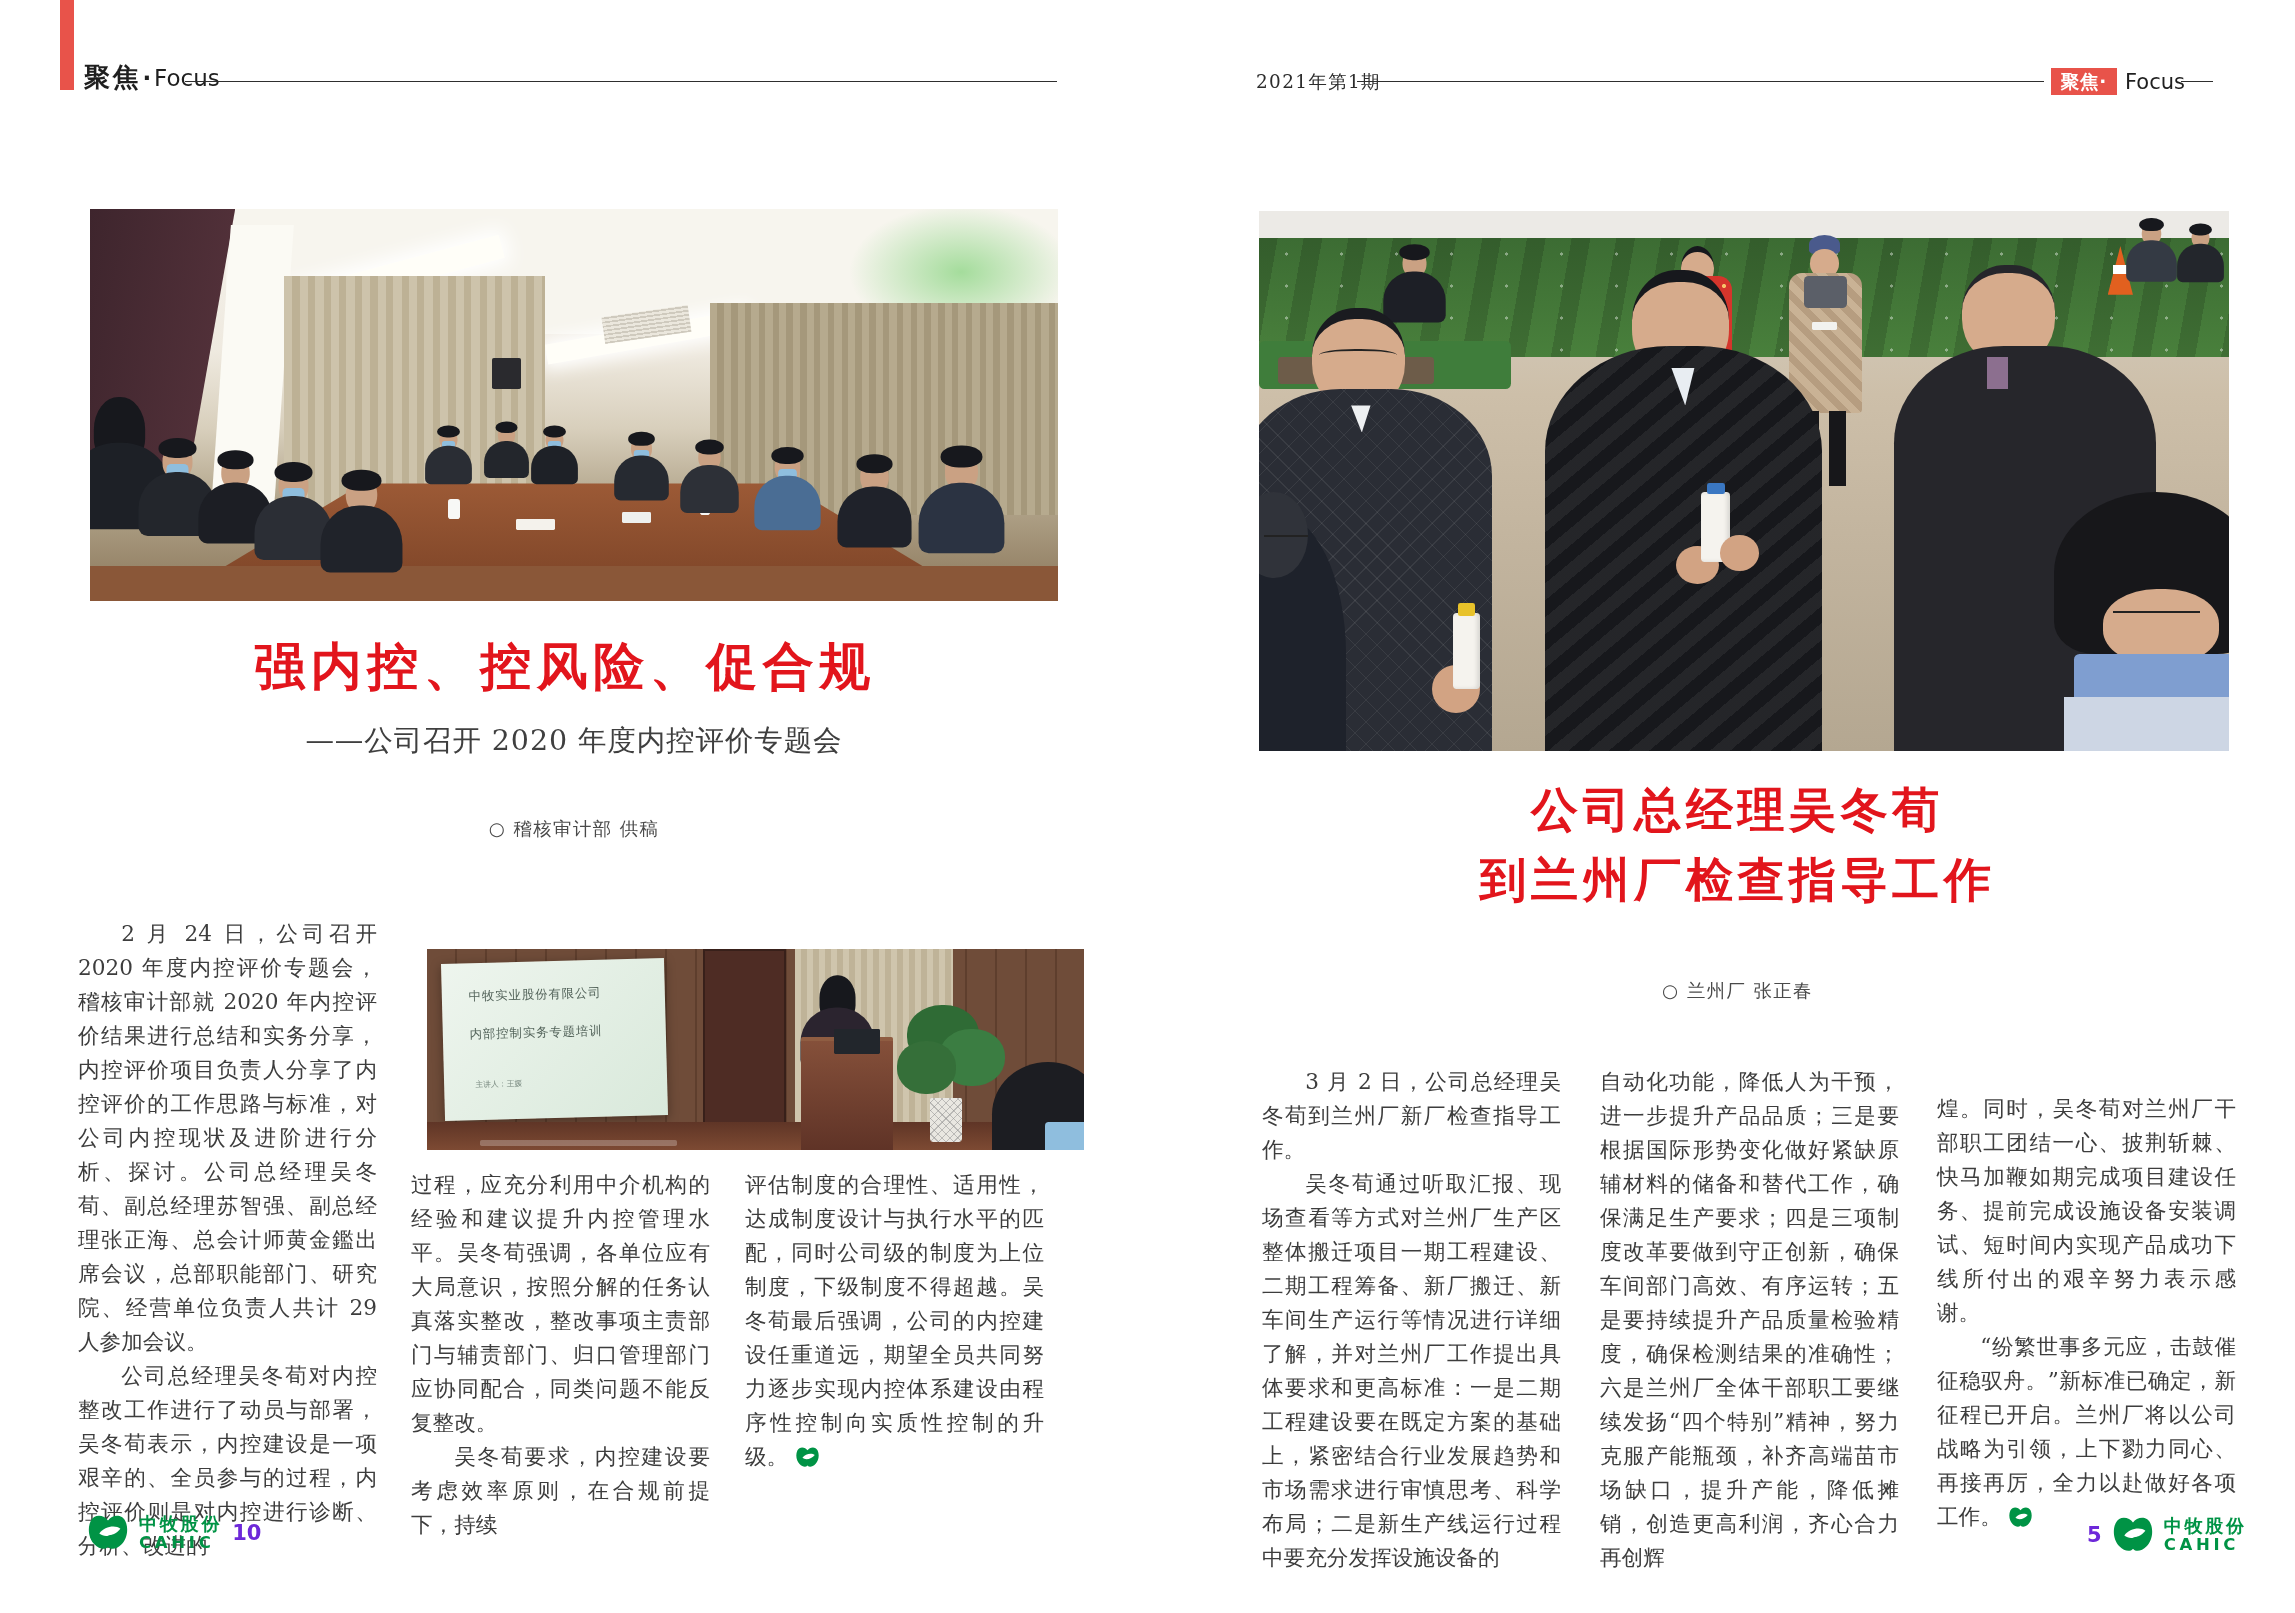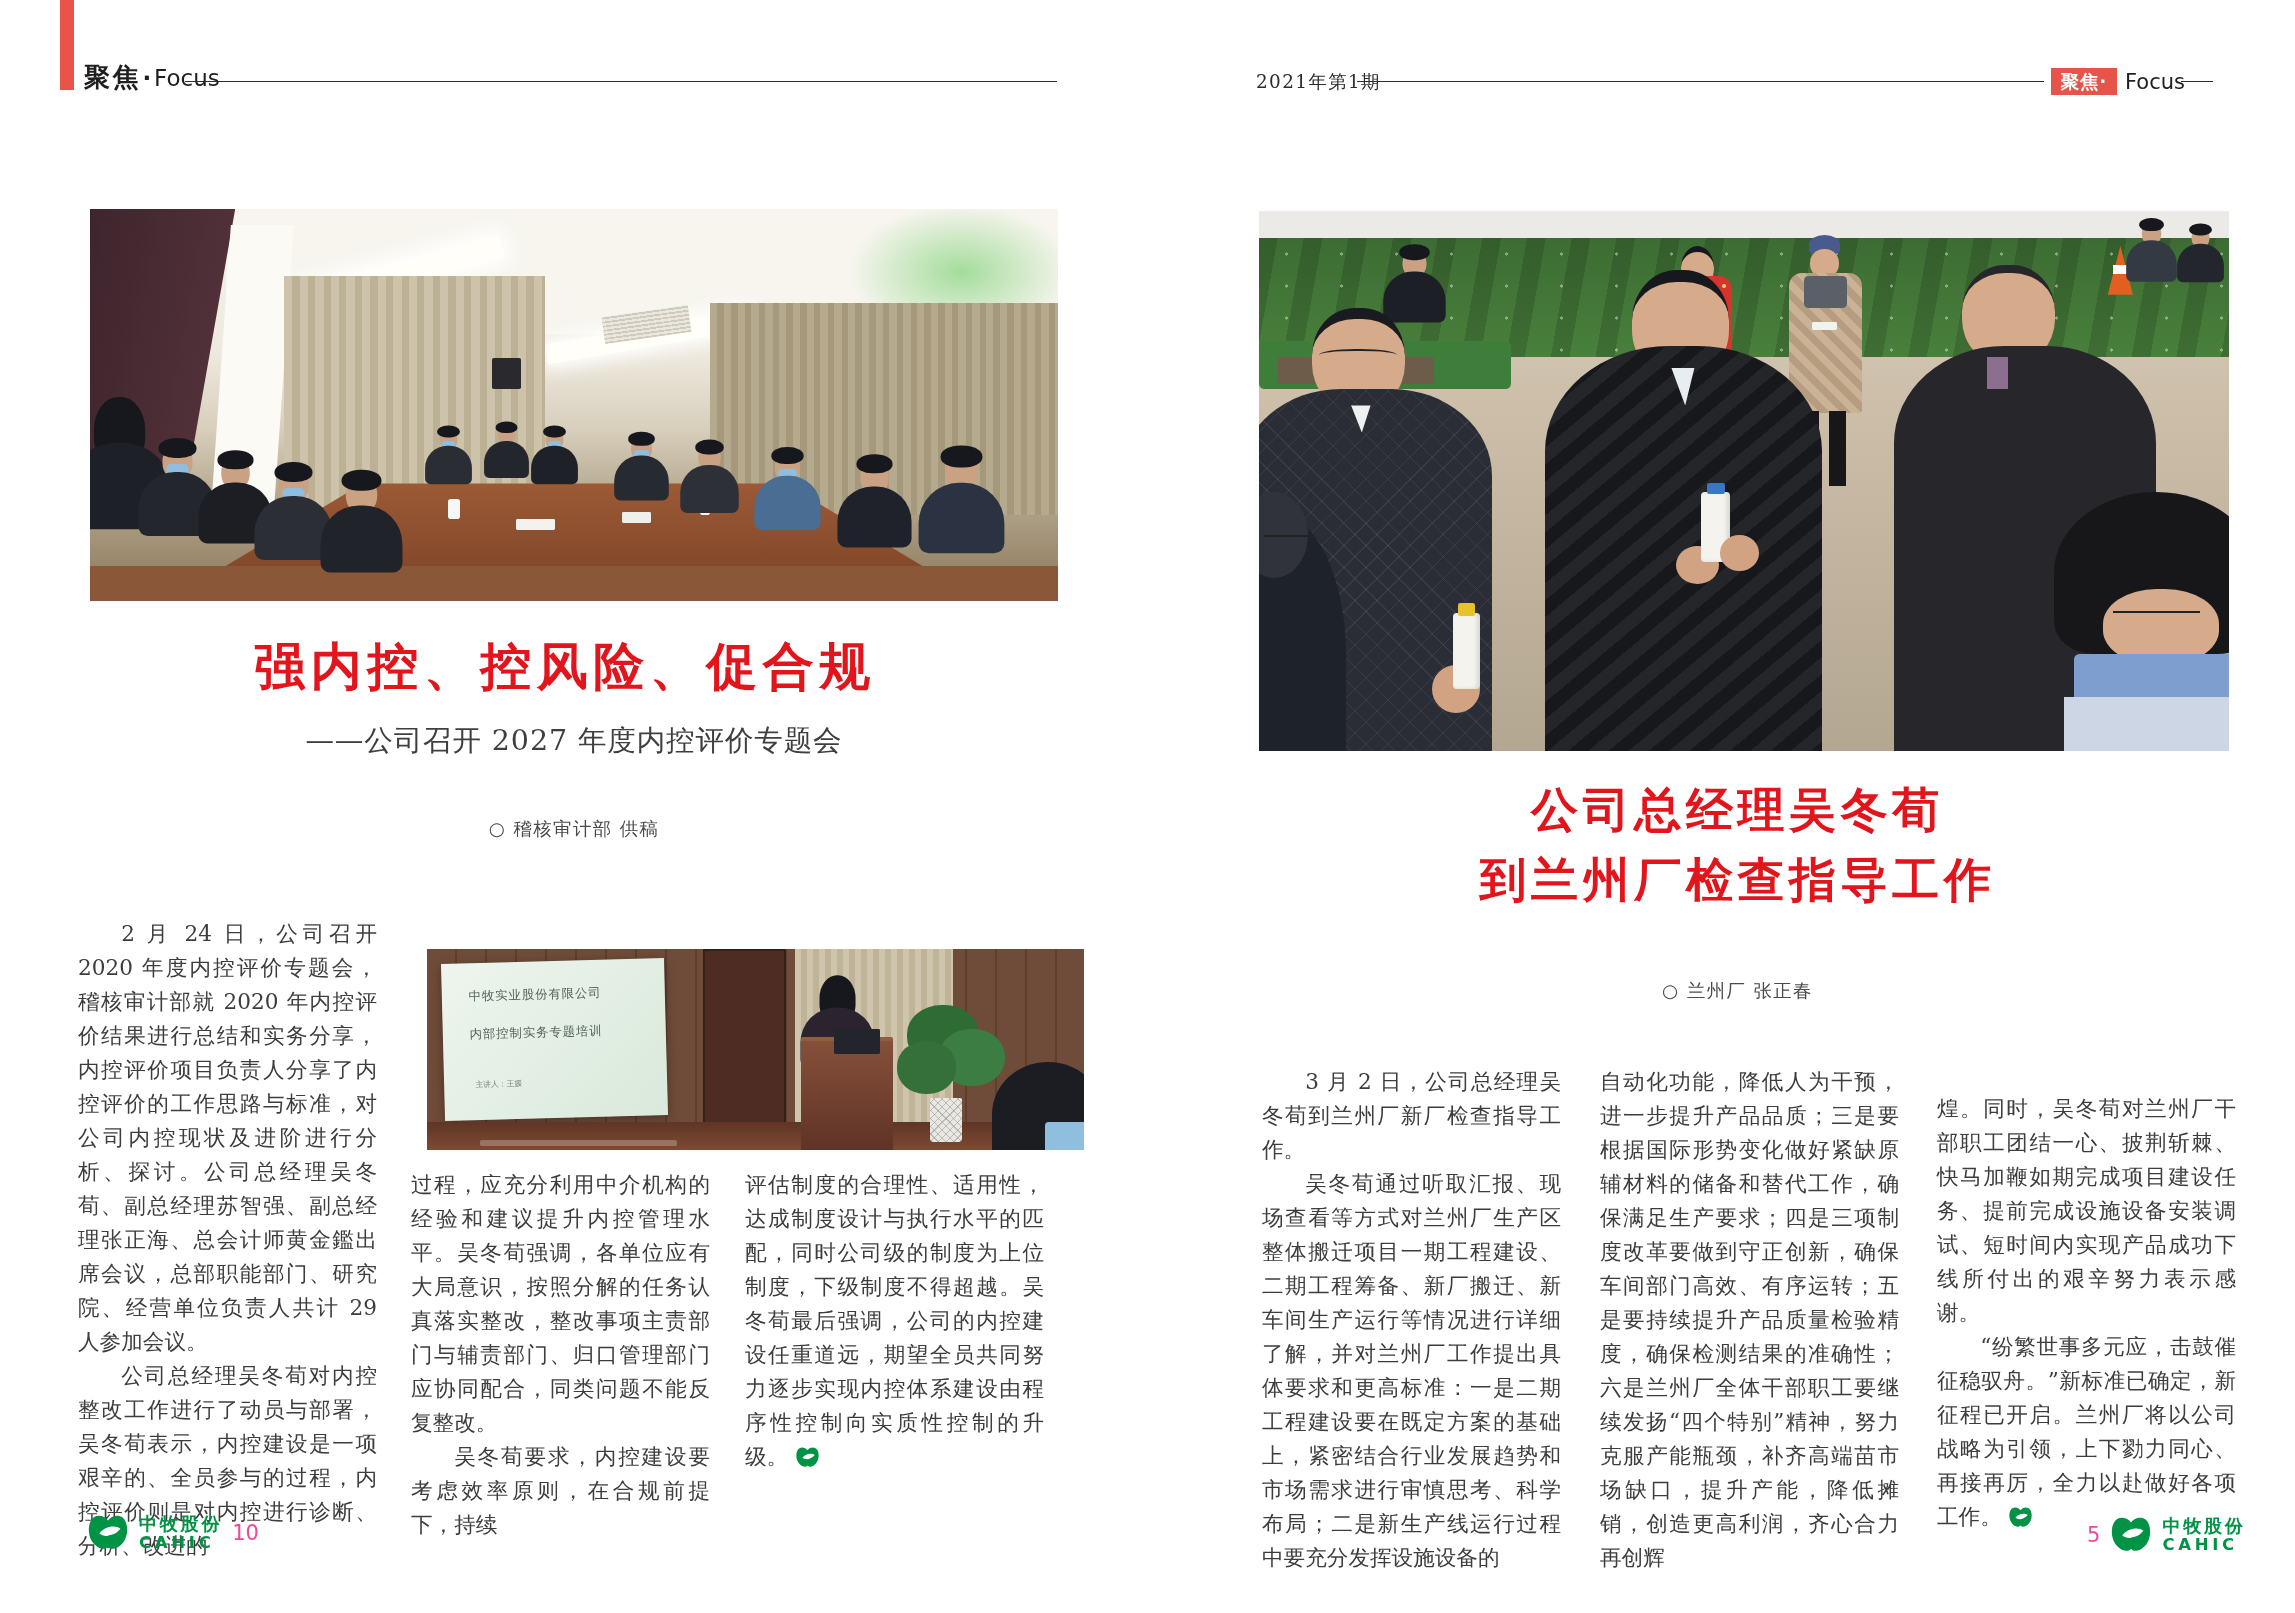--- a/index.html
+++ b/index.html
@@ -38,21 +38,21 @@
   .col p.no-indent{text-indent:0;}
   .leaf{display:inline-block;width:25px;height:21px;margin-left:6.4px;vertical-align:-3.7px;}
   .leafsvg{width:100%;height:100%;display:block;}
 
   
   .footer{display:flex;align-items:center;gap:10px;}
   .brand{display:flex;flex-direction:column;gap:2.3px;color:var(--green,#009345);
          font-family:"DejaVu Sans","Liberation Sans",sans-serif;line-height:1;}
   .brand .cn{font-size:18px;font-weight:bold;letter-spacing:2.8px;}
   .brand .en{font-size:16.5px;font-weight:bold;letter-spacing:3.7px;}
-  .pageno{font-size:21px;font-weight:normal;color:#ec4899;font-family:"DejaVu Sans","Liberation Sans",sans-serif;}
+  .pageno{font-size:21px;font-weight:bold;color:#6d28d9;font-family:"DejaVu Sans","Liberation Sans",sans-serif;}
   .logo-mark{width:42px;height:36px;}
 
   
   .photo{overflow:hidden;}
   #photo1{left:90px;top:209px;width:968px;height:392px;
           background:linear-gradient(180deg,#f4f1ea 0%,#efeae0 36%,#d8cfbc 56%,#b3a68c 74%,#8a7659 100%);}
   #photo2{left:427px;top:949px;width:657px;height:201px;
           background:repeating-linear-gradient(90deg,#6f4c39 0 27.6px,#5e3e2d 27.6px 30px);}
   #photo3{left:1259px;top:211px;width:970px;height:540px;
           background:linear-gradient(180deg,#d8d3c9 0%,#cdbfa9 34%,#c2b49e 62%,#b4a791 100%);}
@@ -168,21 +168,21 @@
         <i class="hd"></i>
         <b class="bd"></b>
       </div>
     <div class="fig" style="left:88%;top:62%;--s:2.2;--c:#2b3342;">
         <i class="hd"></i>
         <b class="bd"></b>
       </div>
   </section>
 
   <h1 class="abs titleL">强内控、控风险、促合规</h1>
-  <div class="abs subtitleL">——公司召开 2027 年度内控评价专题会</div>
+  <div class="abs subtitleL">——公司召开 2020 年度内控评价专题会</div>
   <div class="abs byline bylineL">
     <span class="mark">○</span><span>稽核审计部  供稿</span>
   </div>
 
   <div class="abs col" style="left:78px;top:917px;">
       <p>2 月 24 日，公司召开 2020 年度内控评价专题会，稽核审计部就 2020 年内控评价结果进行总结和实务分享，内控评价项目负责人分享了内控评价的工作思路与标准，对公司内控现状及进阶进行分析、探讨。公司总经理吴冬荀、副总经理苏智强、副总经理张正海、总会计师黄金鑑出席会议，总部职能部门、研究院、经营单位负责人共计 29 人参加会议。</p>
       <p>公司总经理吴冬荀对内控整改工作进行了动员与部署，吴冬荀表示，内控建设是一项艰辛的、全员参与的过程，内控评价则是对内控进行诊断、分析、改进的</p>
     </div>
   <div class="abs col" style="left:411px;top:1168px;">
       <p class="no-indent">过程，应充分利用中介机构的经验和建议提升内控管理水平。吴冬荀强调，各单位应有大局意识，按照分解的任务认真落实整改，整改事项主责部门与辅责部门、归口管理部门应协同配合，同类问题不能反复整改。</p>

